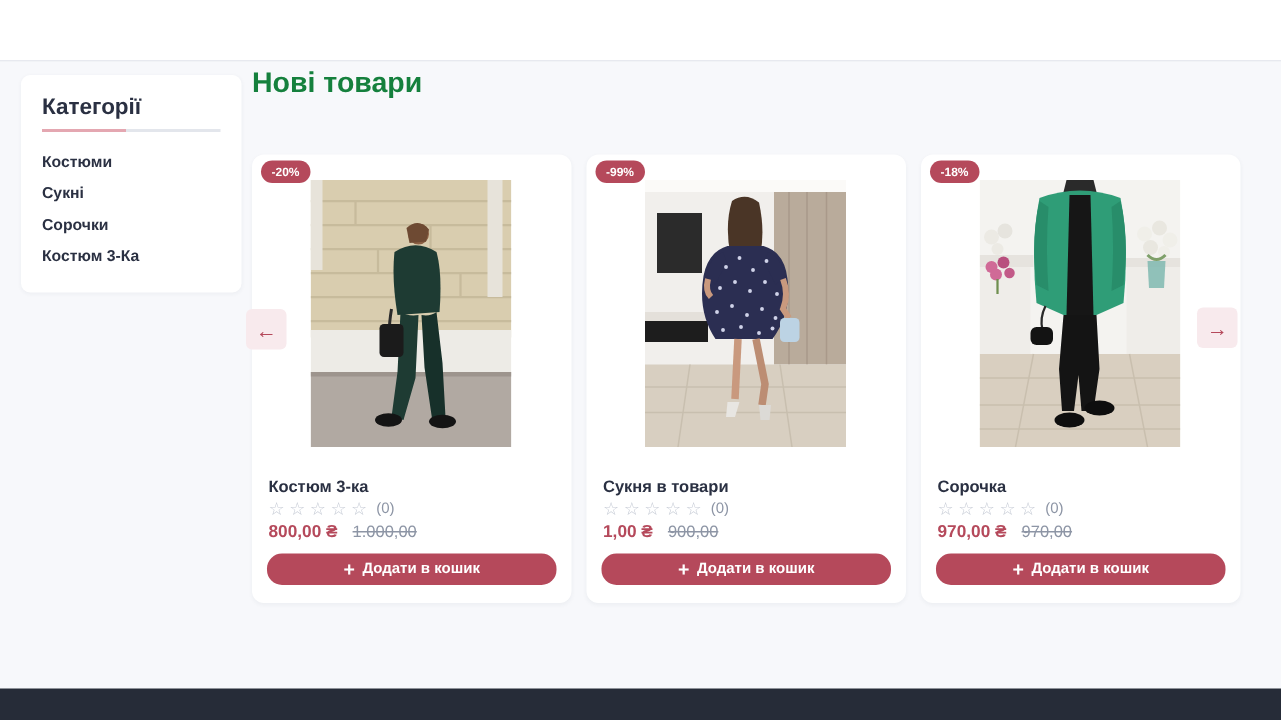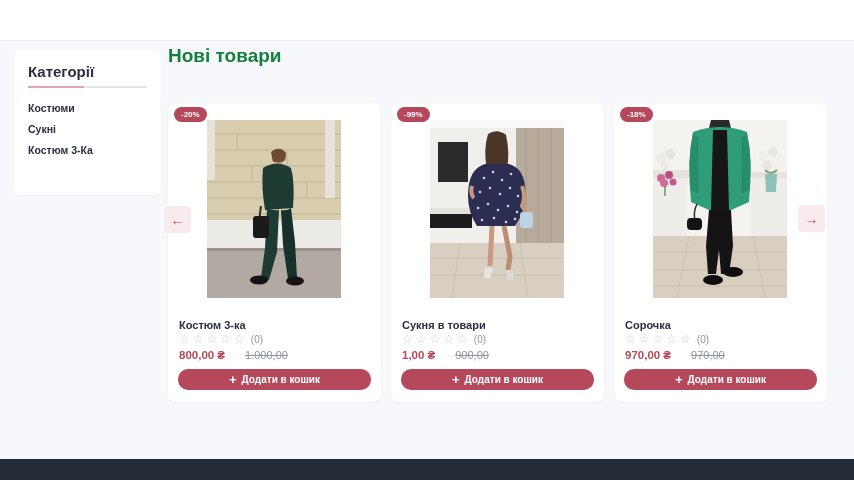--- a/index.html
+++ b/index.html
@@ -33,21 +33,21 @@
   .section-title { position:absolute; left:168px; top:45px; font-size:19px; font-weight:bold; color:#15803d; }
   .cards { position:absolute; left:168px; top:71px; display:flex; gap:10px;margin-top:32px; }
   .card { position:relative; width:213px; height:299px; background:#fff; border-radius:8px; box-shadow:0 1px 3px rgba(40,50,80,.05); }
   .badge { position:absolute; top:4px; left:6px; background:#b5495b; color:#fff; font-size:8px; font-weight:bold; padding:3px 7px; border-radius:9px; z-index:2; }
   .pimg { position:absolute; left:39px; top:17px; width:134px; height:178px; overflow:hidden; cursor:pointer; }
   .pimg svg { display:block; }
   .ptitle { position:absolute; left:11px; top:216px; font-size:11px; font-weight:bold; color:#2a3042; cursor:pointer; }
   .stars { position:absolute; left:11px; top:230px; display:flex; align-items:center; }
   .star { color:#c7ccd6; font-size:12px; line-height:1; margin-right:3px; }
   .rcount { color:#8d95a5; font-size:10px; margin-left:3px; }
-  .price-row { position:absolute; left:11px; top:246px; display:flex; align-items:baseline; gap:20px; }
+  .price-row { position:absolute; left:11px; top:246px; display:flex; align-items:baseline; gap:10px; }
   .price { color:#b5495b; font-weight:bold; font-size:11.5px; }
   .old-price { color:#8d95a5; font-size:11px; text-decoration:line-through; }
   .add-btn { position:absolute; left:10px; right:10px; top:266px; height:21px; background:#b5495b; color:#fff; border:none; border-radius:10px; font-size:10px; font-weight:bold; display:flex; align-items:center; justify-content:center; gap:5px; cursor:pointer; font-family:inherit; }
   .plus { font-size:13px; font-weight:bold; line-height:1; margin-top:-1px; }
 
   
   .nav-arrow { position:absolute; width:27px; height:27px; background:#f8eaed; border-radius:4px; display:flex; align-items:center; justify-content:center; color:#b5495b; font-size:14px; cursor:pointer; z-index:4; user-select:none; }
   .nav-left { left:164px; top:206px; }
   .nav-right { left:798px; top:205px; }
 
@@ -92,20 +92,21 @@
     </svg>
   </div>
 
   <div class="sidebar">
     <div class="sidebar-title">Категорії</div>
     <div class="sidebar-rule">
         <span class="accent"></span>
       </div>
     <div class="cat-item">Костюми</div>
     <div class="cat-item">Сукні</div>
+    <div class="cat-item">Сорочки</div>
     <div class="cat-item">Костюм 3-Ка</div>
   </div>
 
   <div class="section-title">Нові товари</div>
 
   <div class="cards">
 
     <div class="card">
       <span class="badge">-20%</span>
       <div class="pimg">

